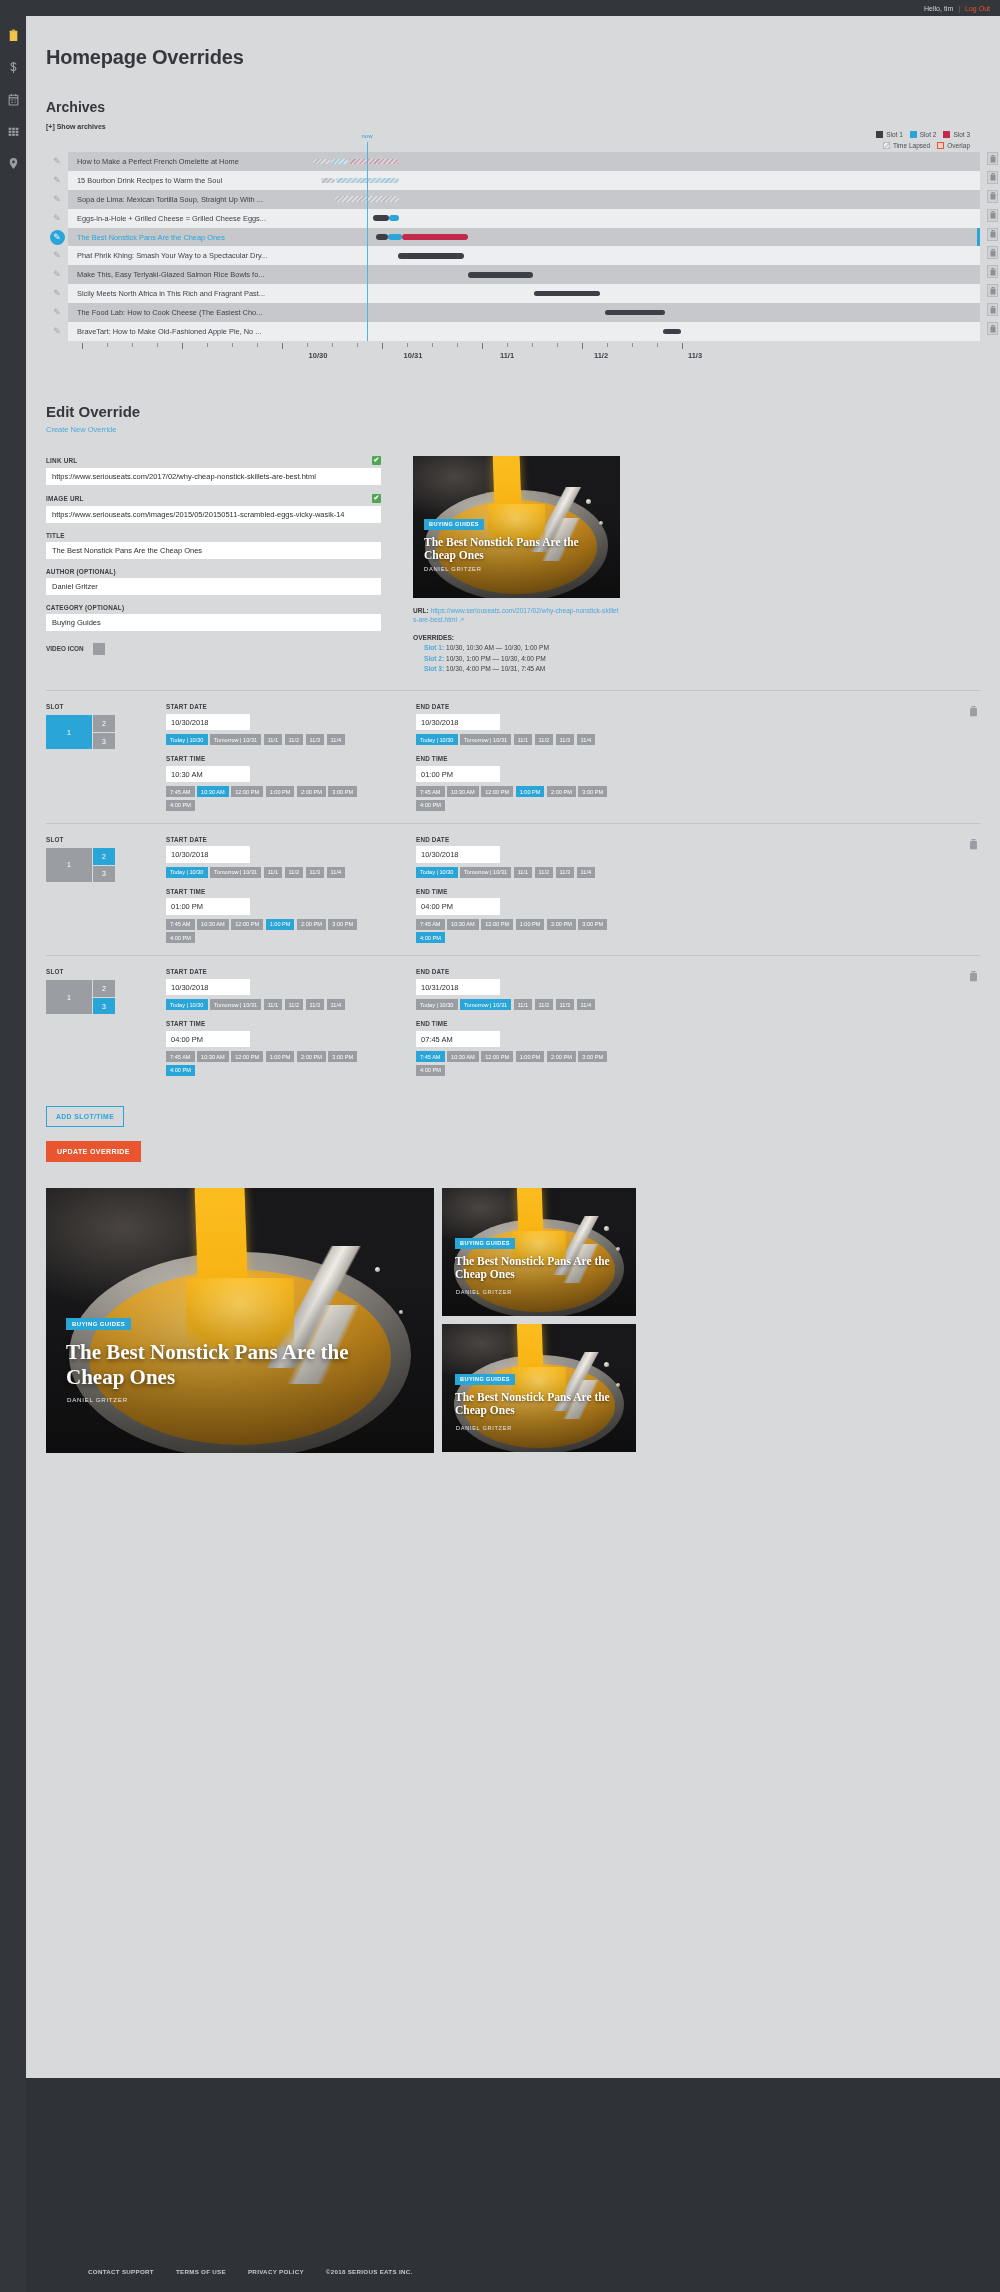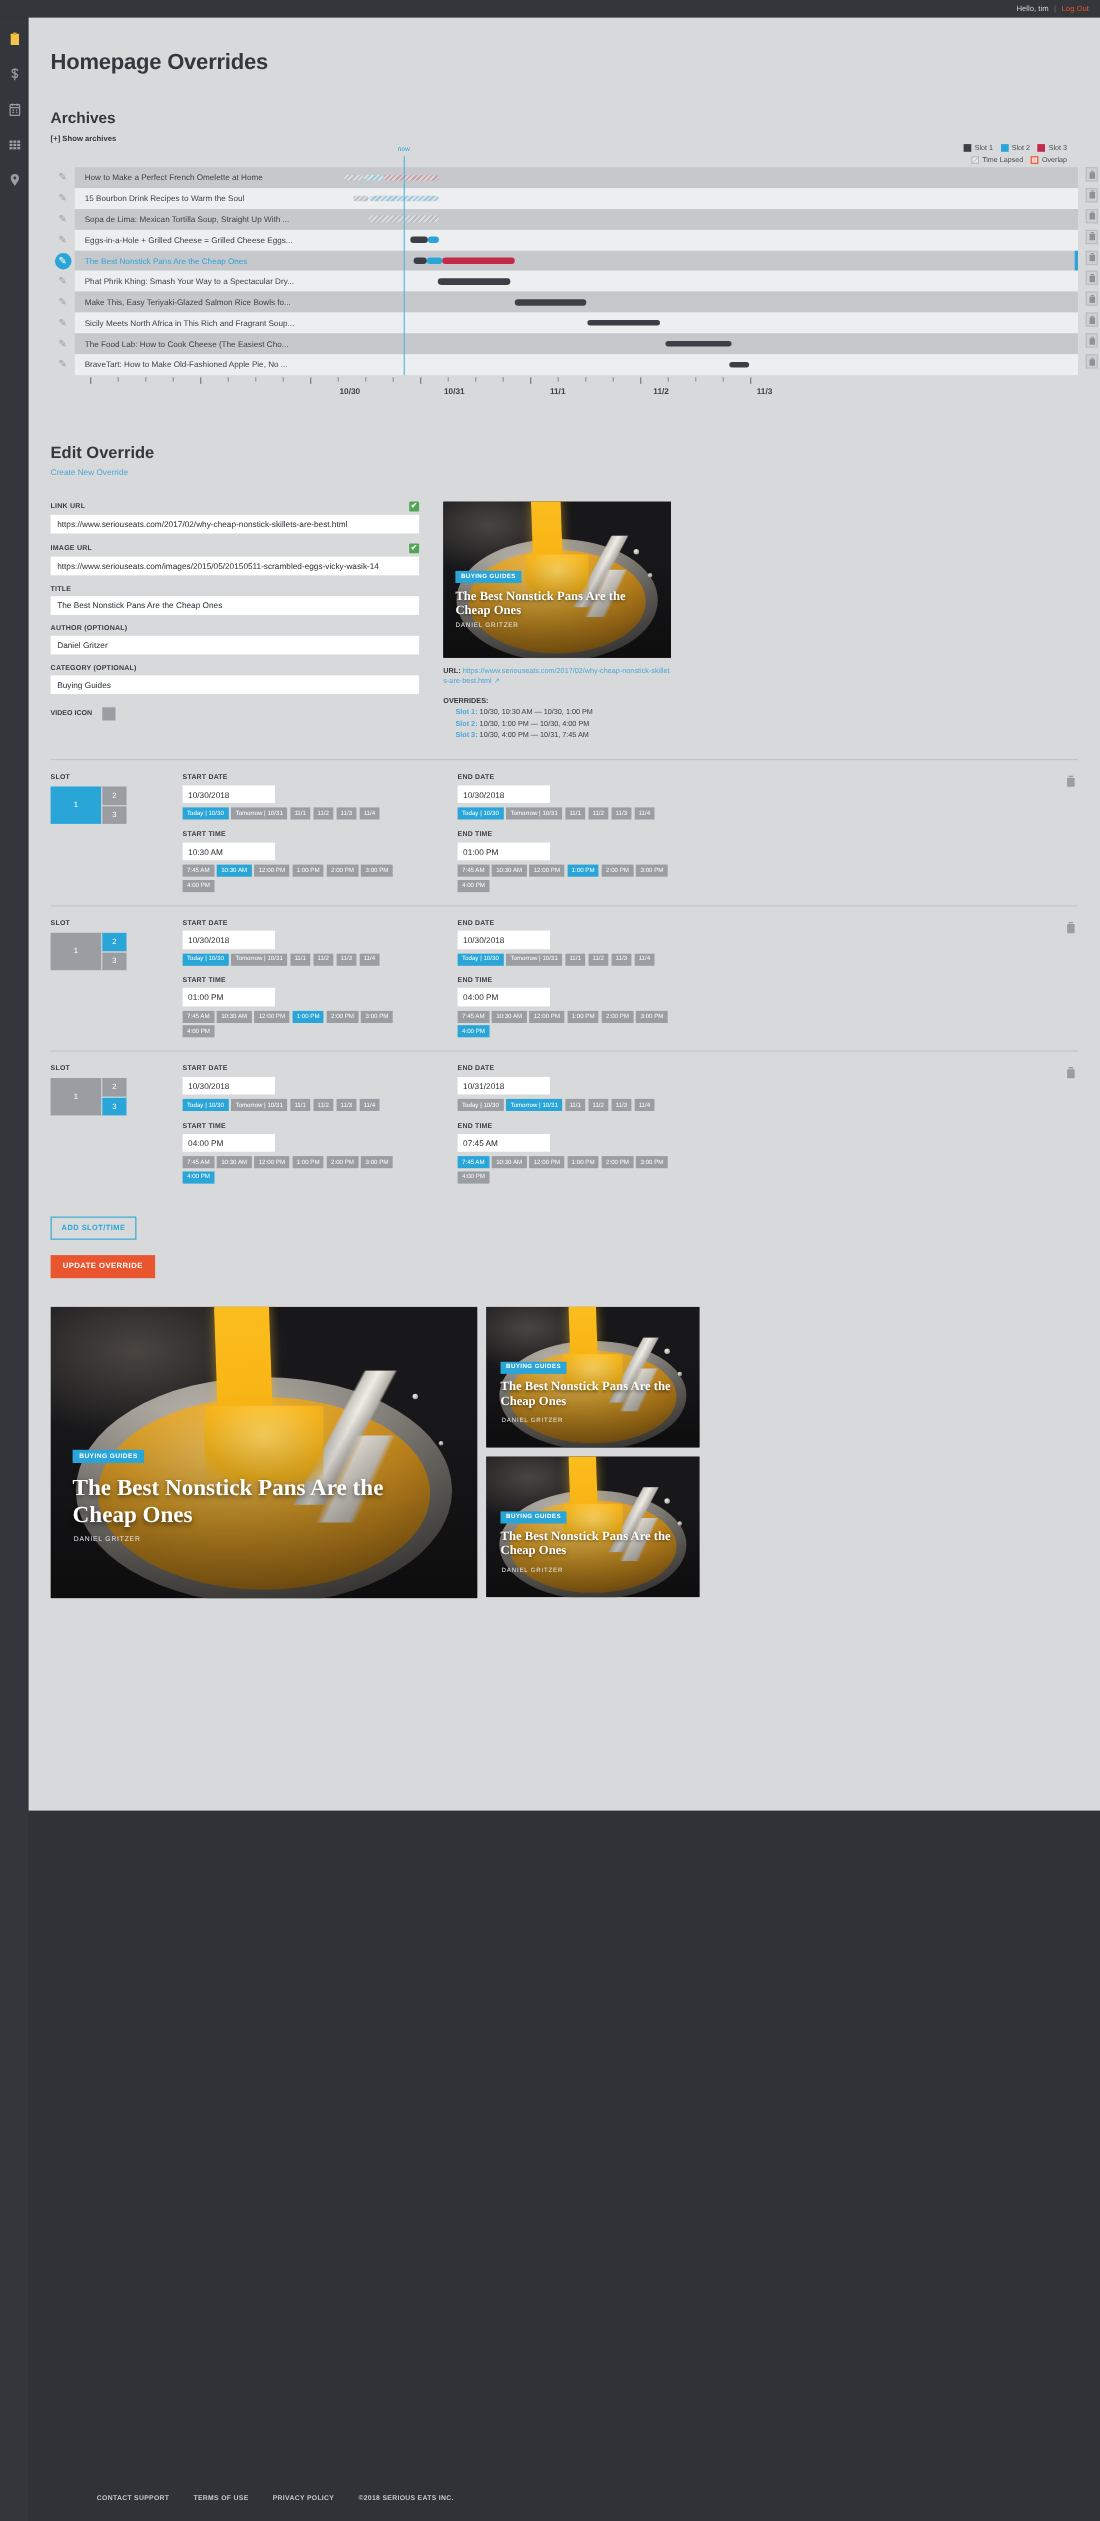--- a/index.html
+++ b/index.html
@@ -27,21 +27,21 @@
     background: #33363b;
     display: flex; flex-direction: column; align-items: center; padding-top: 12px; gap: 18px;
   }
   .rail-ico { width: 14px; height: 14px; display: flex; align-items: center; justify-content: center;
               color: #9a9da3; font-size: 11px; line-height: 1; }
   .rail-ico.active { color: #f3c34a; }
   .rail-ico svg { display: block; }
 
   
   .main {
-    position: absolute; left: 26px; top: 16px; width: 974px; height: 1630px;
+    position: absolute; left: 26px; top: 16px; width: 974px; height: 2062px;
     background: #d7d9db; overflow: hidden;
   }
 
   h1.page-title { font-size: 20px; color: #34373c; font-weight: bold; padding: 30px 0 0 20px; letter-spacing: -0.2px;}
   h2.sect { font-size: 14px; color: #34373c; font-weight: bold; padding: 30px 0 0 20px; }
   .show-archives { font-size: 7px; font-weight: bold; color: #34373c; padding: 8px 0 0 20px; }
 
   
   .tl-wrap { position: relative; margin: 22px 20px 0 20px; }
   .legend { position: absolute; right: 10px; top: -22px; font-size: 6.5px; color: #4a4d52; text-align: right; line-height: 9px;}
@@ -87,21 +87,21 @@
   .axis { position: relative; height: 26px; margin-top: 2px; }
   .axis .tickrow { position: absolute; left: 0; right: 0; top: 0; height: 7px; }
   .tick { position: absolute; top: 0; width: 1px; height: 4px; background: #8d9096; }
   .tick.maj { height: 6px; background: #6f7278; }
   .axlbl { position: absolute; top: 8px; transform: translateX(-50%); font-size: 7.5px; color: #3e4147; font-weight: bold;}
 
   
   .eo-title { font-size: 15px; font-weight: bold; color: #34373c; padding: 34px 0 0 20px; }
   .eo-sub { font-size: 7.5px; color: #4fa8d8; padding: 5px 0 0 20px; }
 
-  .form-area { display: flex; padding: 22px 20px 0 20px; gap: 22px; }
+  .form-area { display: flex; padding: 22px 20px 0 20px; gap: 32px; }
   .form-col { width: 335px; }
   .fl { font-size: 6.4px; font-weight: bold; color: #3a3d42; letter-spacing: .2px; margin-top: 9px; display:flex; align-items:center; justify-content:space-between;}
   .fl:first-child { margin-top: 0; }
   .ok { width: 9px; height: 9px; background: #52a552; color: #fff; font-size: 7px; display:flex; align-items:center; justify-content:center; border-radius:1px;}
   .fi { width: 100%; height: 16.5px; background: #fff; border: none; font-size: 7.5px;
         color: #2a2d31; padding: 0 6px; margin-top: 3.5px; font-family: "Liberation Sans", sans-serif; display:block;}
   .vid-row { display: flex; align-items: center; gap: 9px; margin-top: 12px; }
   .vid-lbl { font-size: 6.4px; font-weight: bold; color: #3a3d42; }
   .vid-box { width: 12px; height: 12px; background: #9a9da2; }
 
@@ -420,21 +420,21 @@
                 </svg>
               </div>
             </div>
         </div>
 
         <div class="tl-row even">
           <div class="pen">
               <span class="pen-ico">✎</span>
             </div>
           <div class="band">
-            <span class="label">Sicily Meets North Africa in This Rich and Fragrant Soup...</span>
+            <span class="label">Sicily Meets North Africa in This Rich and Fragrant Past...</span>
             <span class="bar s1" style="left:466px; width:66px;"></span>
           </div>
           <div class="trash-col">
               <div class="trash">
                 <svg width="6" height="8" viewBox="0 0 12 16" fill="#8e9196">
                   <rect x="1" y="3" width="10" height="12" rx="1"></rect>
                   <rect x="3" y="0" width="6" height="2"></rect>
                 </svg>
               </div>
             </div>

